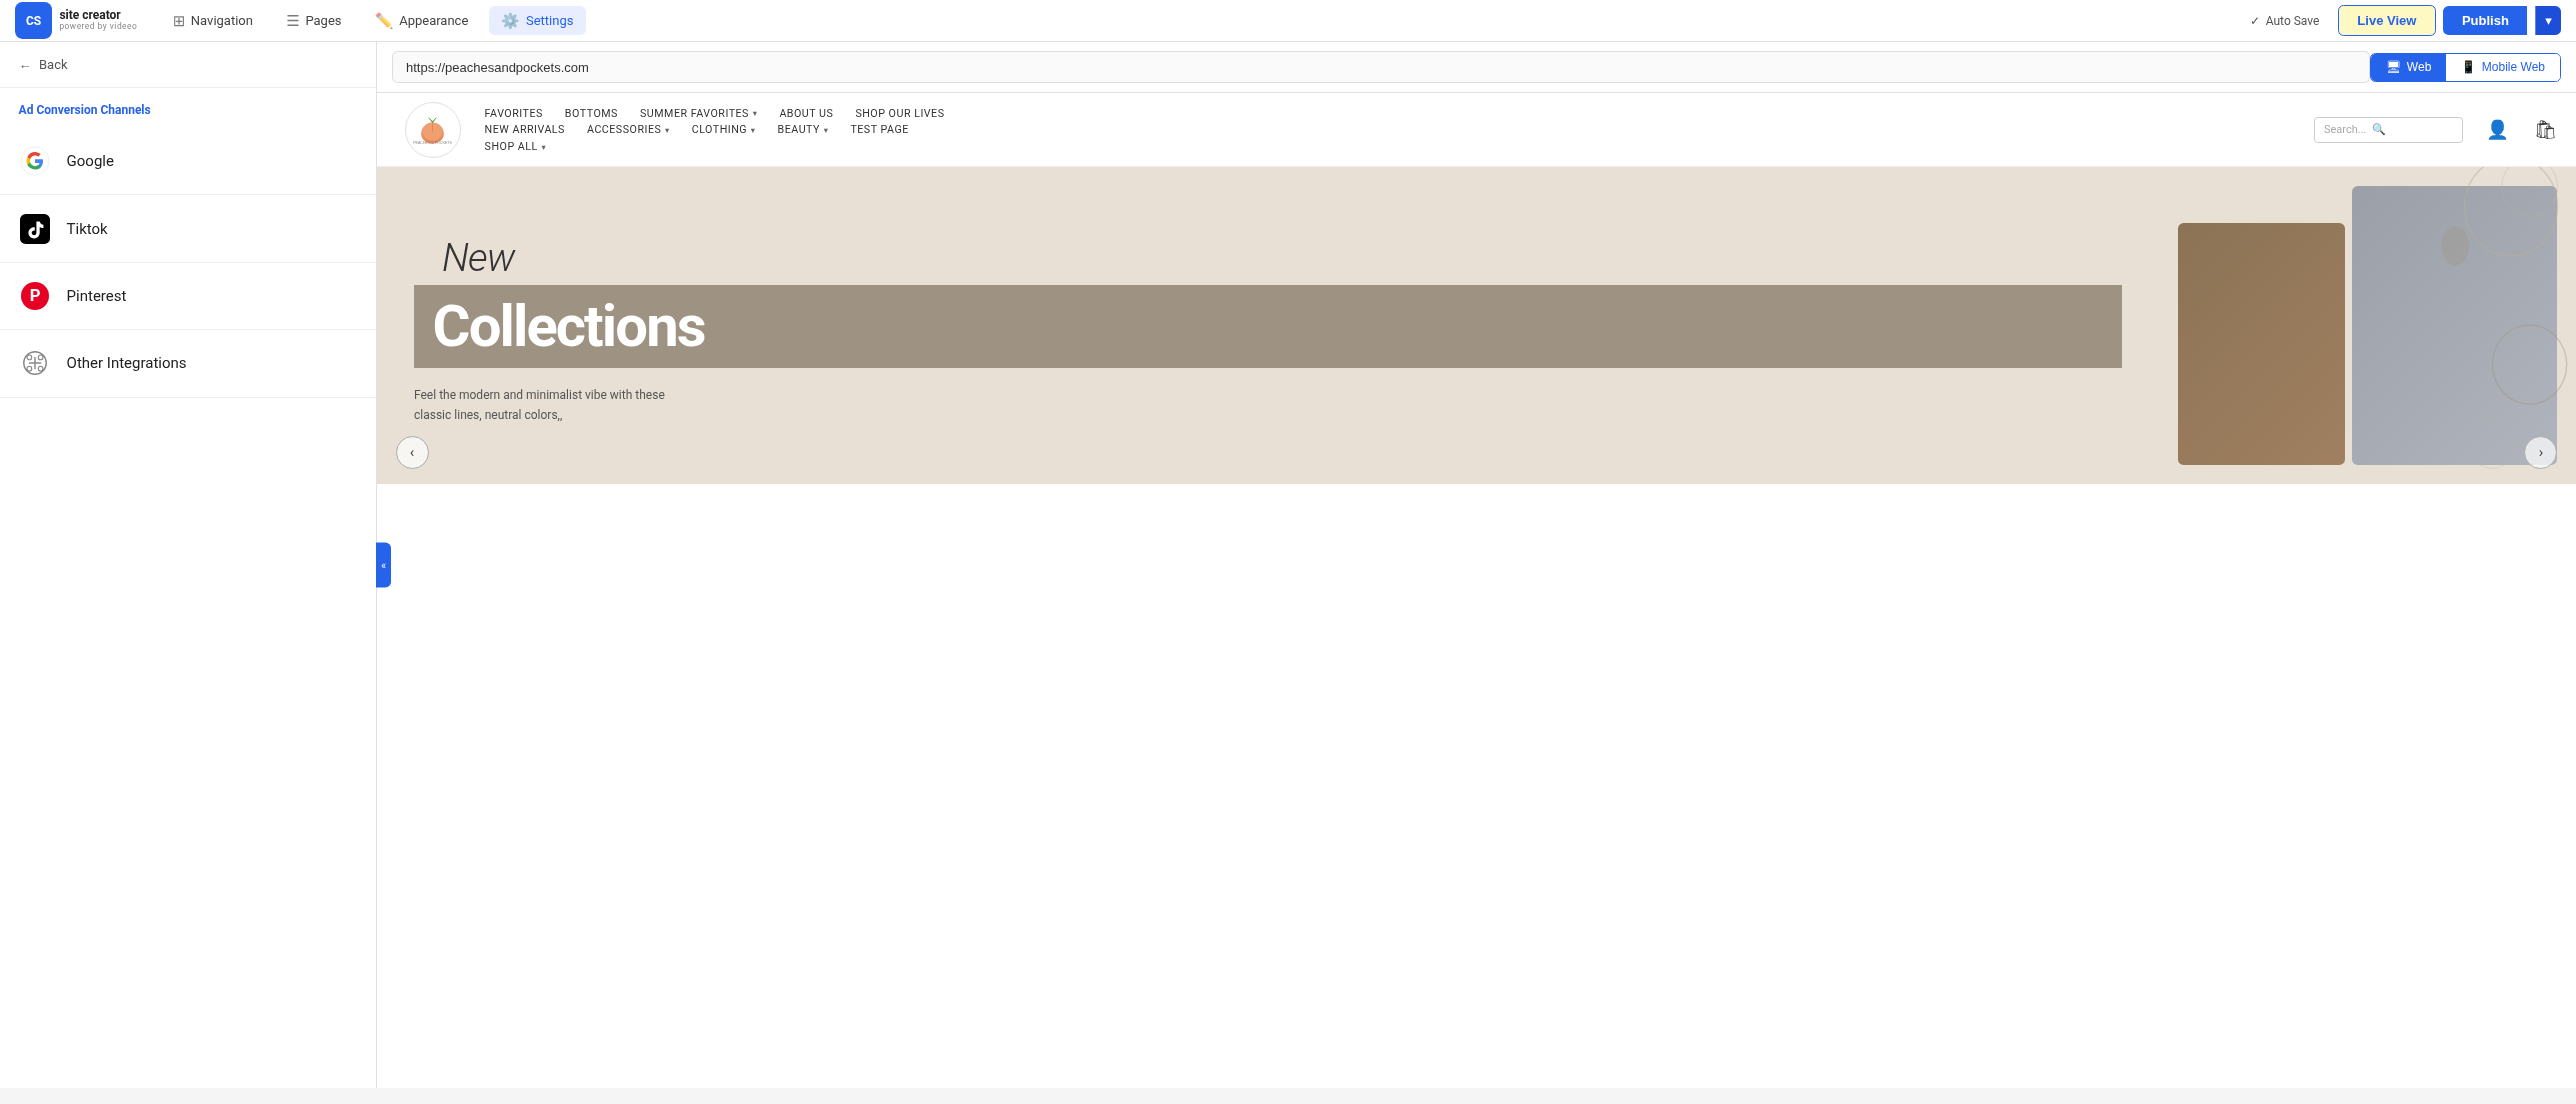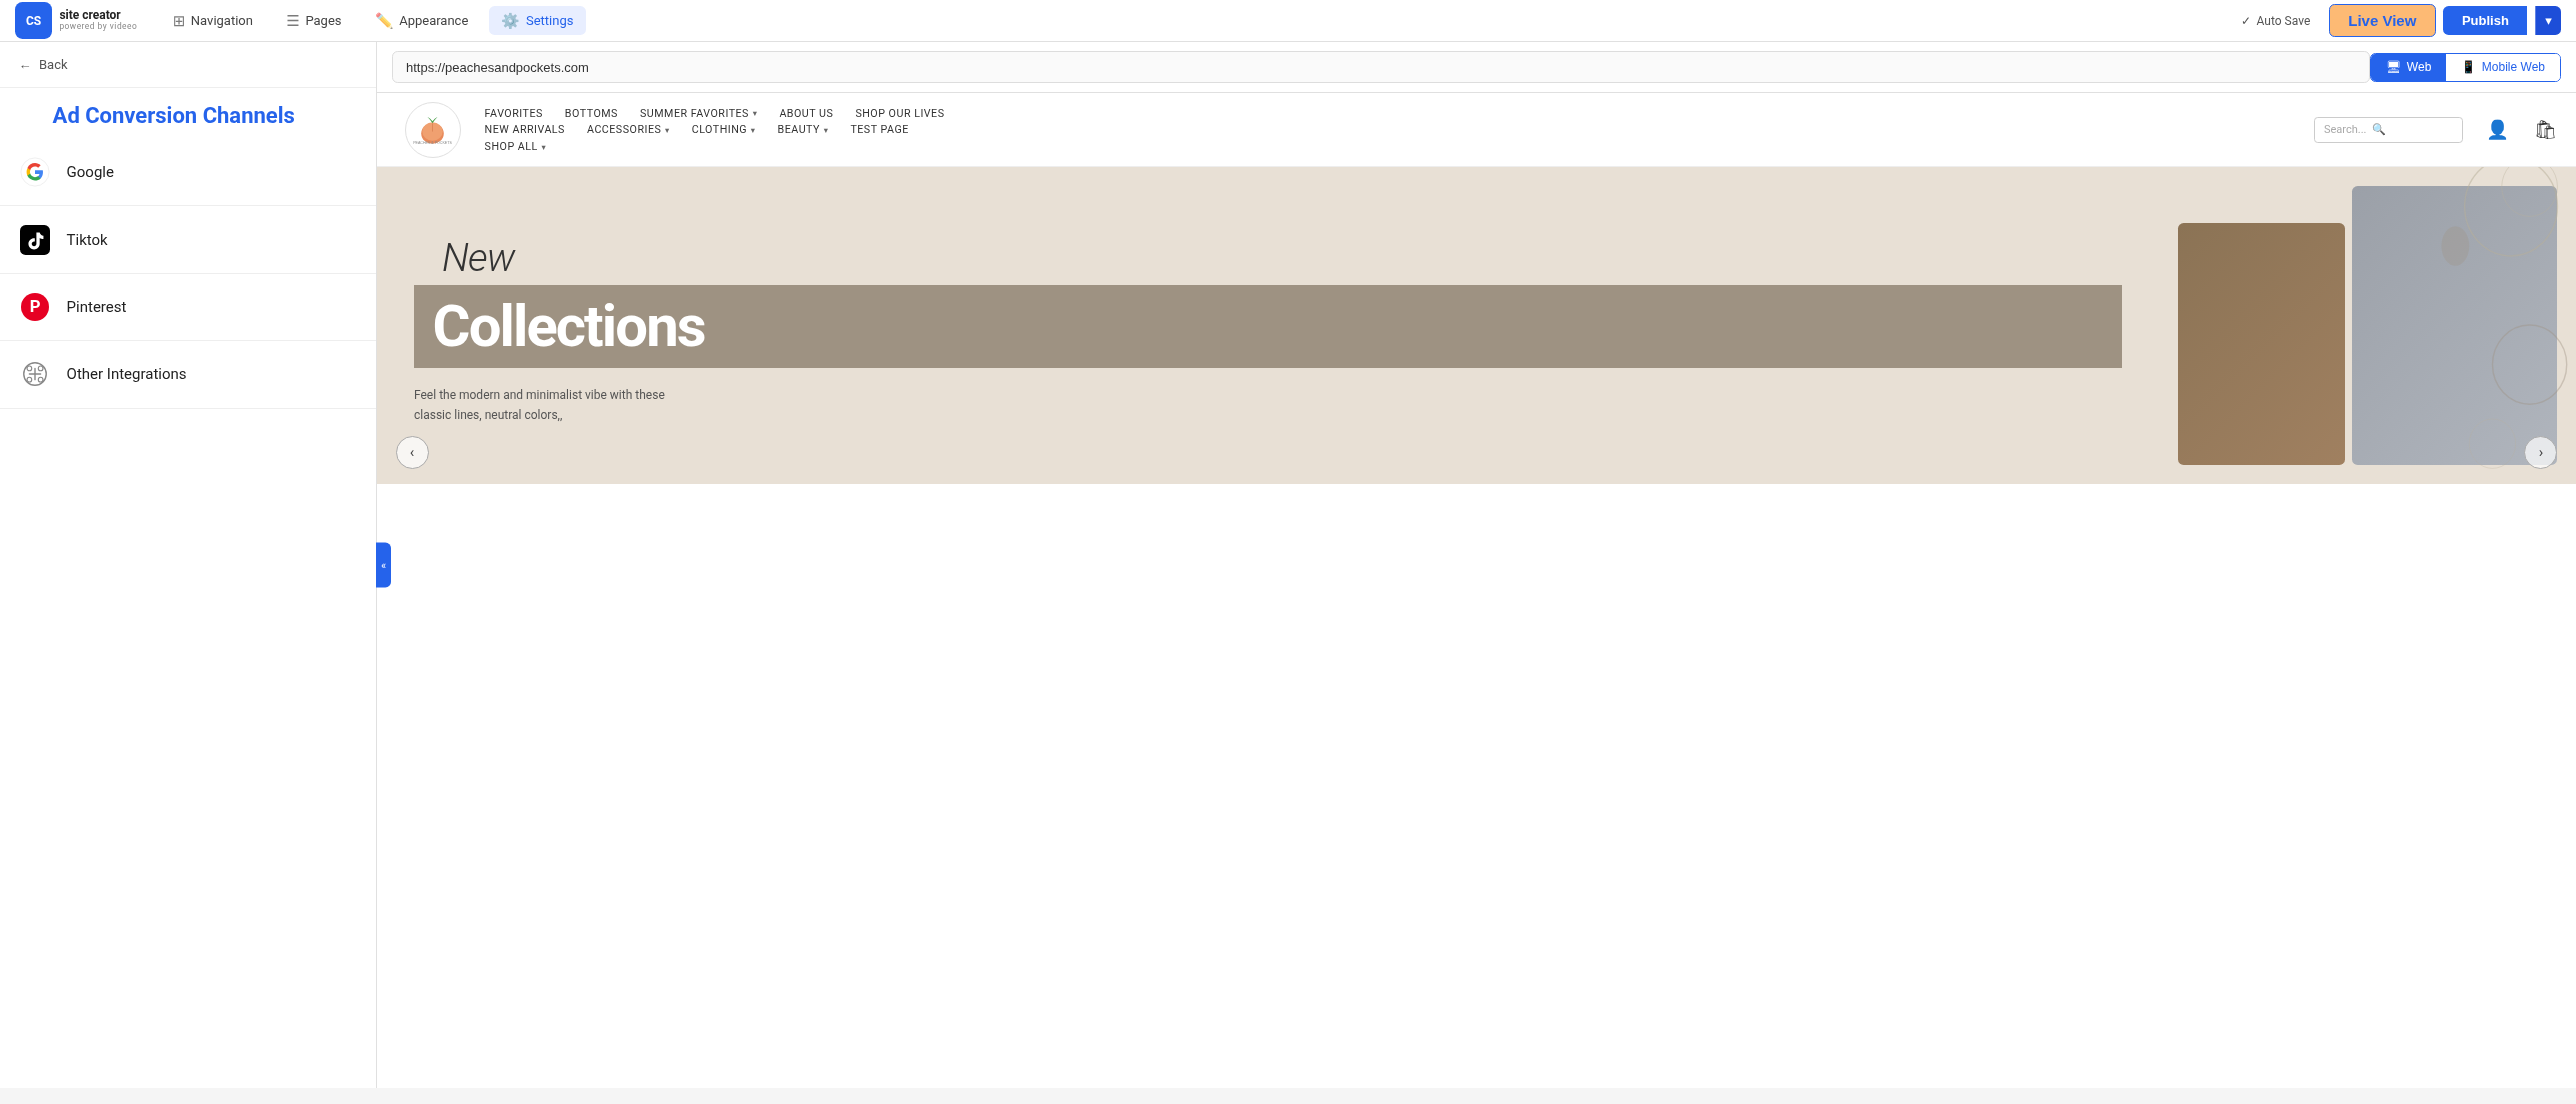--- a/index.html
+++ b/index.html
@@ -73,23 +73,23 @@
       align-items: center;
       gap: 5.6px;
       font-size: 12px;
       color: #555;
       margin-right: 11px;
     }
     .live-view-btn {
       padding: 7.4px 18.6px;
       border: 1.9px solid #2563eb;
       border-radius: 5.6px;
-      background: #fdba74;
+      background: #fef9c3;
       color: #2563eb;
-      font-size: 15px;
+      font-size: 13px;
       font-weight: 600;
       cursor: pointer;
     }
     .publish-btn {
       padding: 7.4px 18.6px;
       border: none;
       border-radius: 5.6px 0 0 5.6px;
       background: #2563eb;
       color: #fff;
       font-size: 13px;
@@ -128,24 +128,23 @@
       align-items: center;
       gap: 7.4px;
       padding: 15px 18.6px;
       font-size: 13px;
       color: #555;
       cursor: pointer;
       border-bottom: 0.9px solid #eee;
     }
     .sidebar-title {
       padding: 15px 18.6px 11px;
-      font-size: 22px;
+      font-size: 12px;
       font-weight: 700;
       color: #2563eb;
-      margin-left: 34px;
     }
     .sidebar-items { flex: 1; overflow-y: auto; }
     .sidebar-item {
       display: flex;
       align-items: center;
       gap: 15px;
       padding: 16.7px 18.6px;
       border-bottom: 0.9px solid #eee;
       cursor: pointer;
       font-size: 15px;

